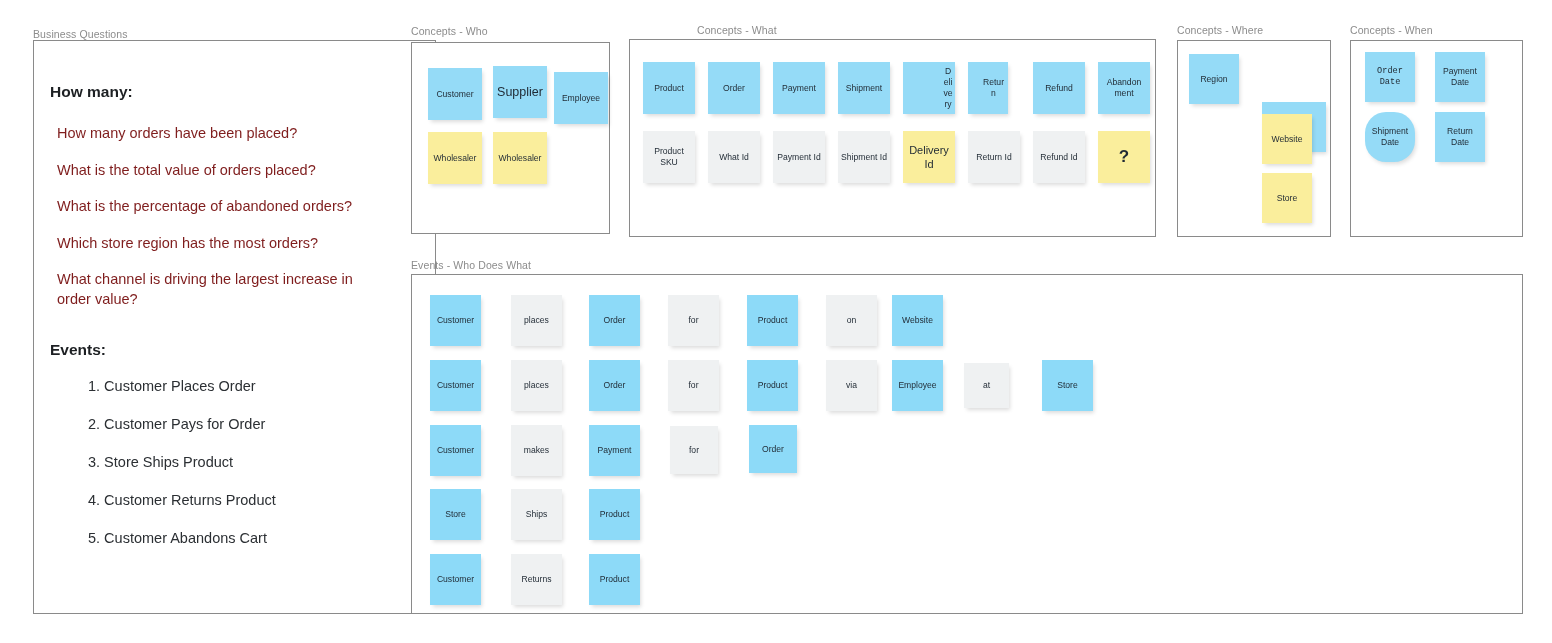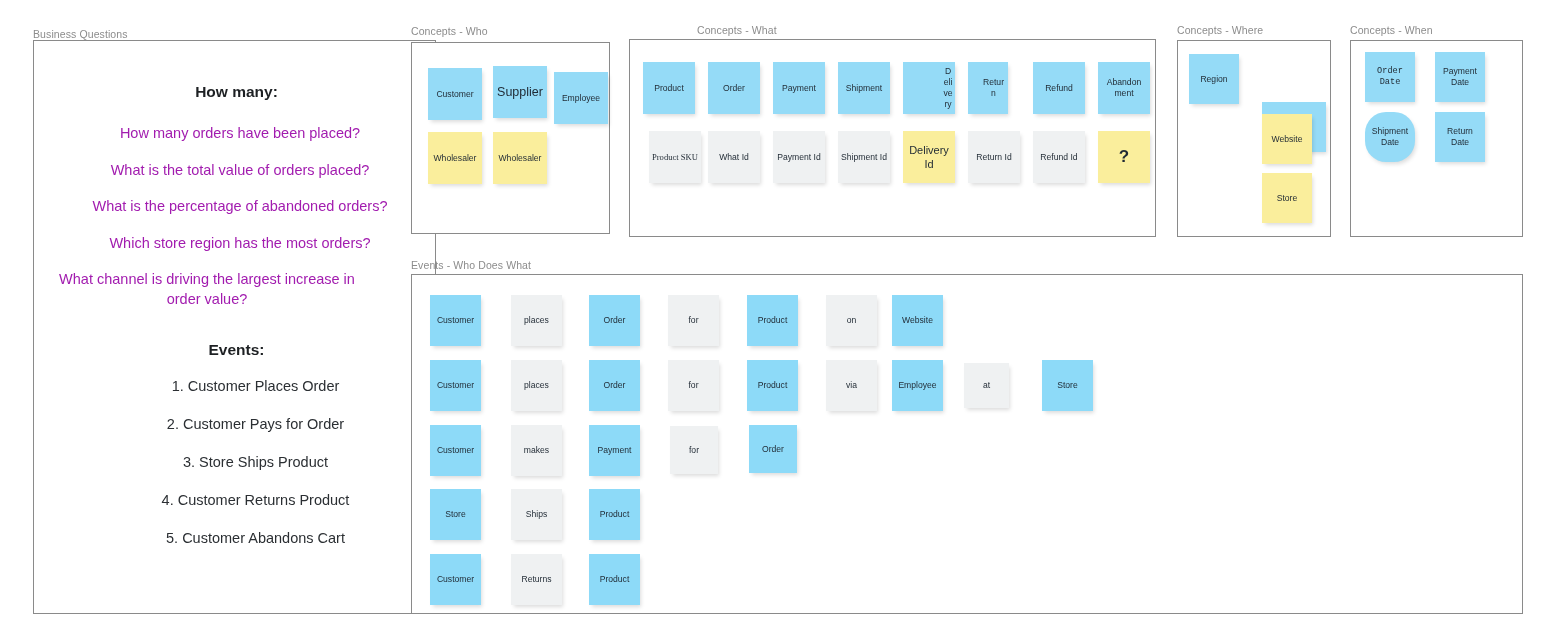--- a/index.html
+++ b/index.html
@@ -16,24 +16,24 @@
   .panel-label{
     position:absolute;
     font-size:10.5px;
     color:#8c8c8c;
     letter-spacing:.1px;
     white-space:nowrap;
     font-family:"Liberation Sans", sans-serif;
   }
 
   
-  #bq-panel{left:33px;top:40px;width:403px;height:574px;text-align:center;}
+  #bq-panel{left:33px;top:40px;width:403px;height:574px;}
   .bq-inner{position:absolute;left:16px;top:0;right:12px;}
   .bq-heading{font-size:15.5px;font-weight:bold;color:#1d2023;}
-  .bq-q{font-size:14.5px;color:#a21caf;line-height:1.35;}
+  .bq-q{font-size:14.5px;color:#7f1d1d;line-height:1.35;}
   .bq-list{list-style:none;margin:0;padding:0;}
   .bq-li{font-size:14.5px;color:#2b2f33;}
 
   
   .card{
     position:absolute;
     box-sizing:border-box;
     display:flex;align-items:center;justify-content:center;
     text-align:center;
     font-size:8.6px;
@@ -98,21 +98,21 @@
 
   <div class="card c-blue" style="left:13px;top:22px;width:52px;height:52px;">Product</div>
   <div class="card c-blue" style="left:78px;top:22px;width:52px;height:52px;">Order</div>
   <div class="card c-blue" style="left:143px;top:22px;width:52px;height:52px;">Payment</div>
   <div class="card c-blue" style="left:208px;top:22px;width:52px;height:52px;">Shipment</div>
   <div class="card c-blue" style="left:273px;top:22px;width:52px;height:52px;padding-left:40px;">Delivery</div>
   <div class="card c-blue" style="left:338px;top:22px;width:40px;height:52px;padding-left:13px;">Return</div>
   <div class="card c-blue" style="left:403px;top:22px;width:52px;height:52px;">Refund</div>
   <div class="card c-blue" style="left:468px;top:22px;width:52px;height:52px;">Abandon ment</div>
 
-  <div class="card c-grey" style="left:19px;top:91px;width:52px;height:52px;font-family:Liberation Serif, serif;">Product SKU</div>
+  <div class="card c-grey" style="left:13px;top:91px;width:52px;height:52px;">Product SKU</div>
   <div class="card c-grey" style="left:78px;top:91px;width:52px;height:52px;">What Id</div>
   <div class="card c-grey" style="left:143px;top:91px;width:52px;height:52px;">Payment Id</div>
   <div class="card c-grey" style="left:208px;top:91px;width:52px;height:52px;">Shipment Id</div>
   <div class="card c-yellow fs-mid" style="left:273px;top:91px;width:52px;height:52px;">Delivery Id</div>
   <div class="card c-grey" style="left:338px;top:91px;width:52px;height:52px;">Return Id</div>
   <div class="card c-grey" style="left:403px;top:91px;width:52px;height:52px;">Refund Id</div>
   <div class="card c-yellow fs-q" style="left:468px;top:91px;width:52px;height:52px;">?</div>
 </div>
 
 <div class="panel-label" style="left:1177px;top:24px;">Concepts - Where</div>

